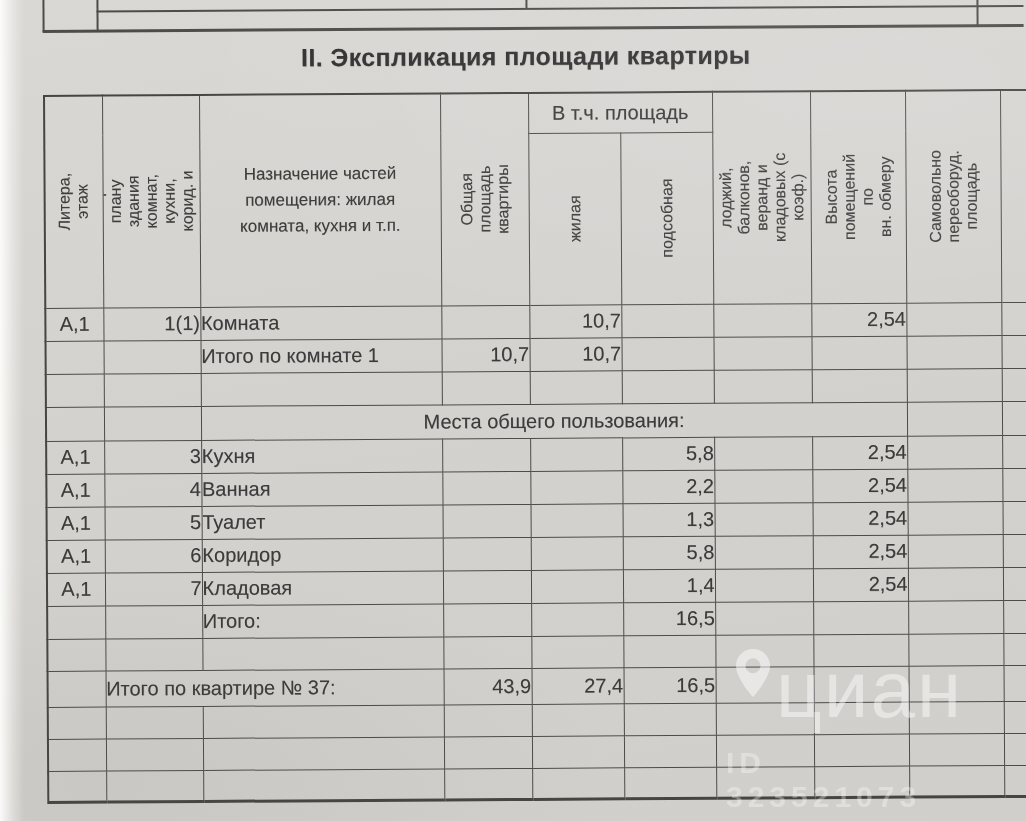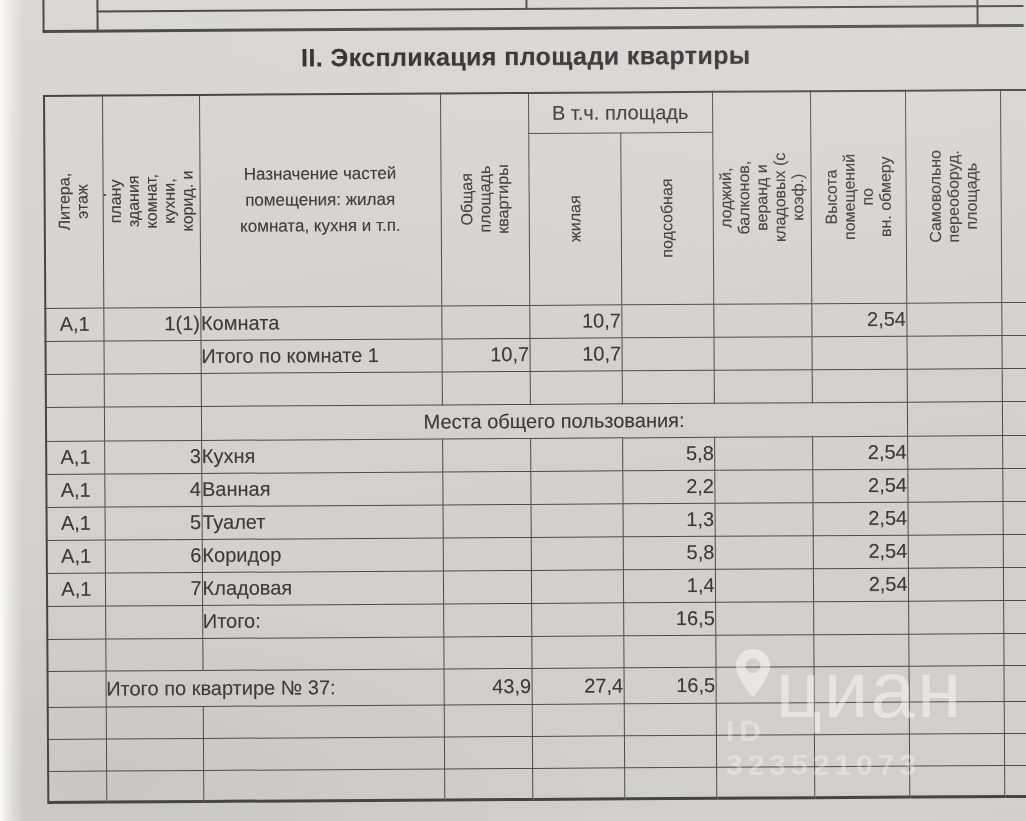--- a/index.html
+++ b/index.html
@@ -86,21 +86,21 @@
 
   
   .wm{position:absolute;left:0;top:0;pointer-events:none;z-index:6;}
   .wm-pin{position:absolute;left:736px;top:648px;opacity:0.5;}
   .wm-brand{
     position:absolute;left:776px;top:650px;
     font-size:80px;line-height:80px;font-weight:normal;
     color:rgba(255,255,255,0.45);letter-spacing:2px;
   }
   .wm-id{
-    position:absolute;left:726px;top:714px;
+    position:absolute;left:726px;top:746px;
     font-size:30px;font-weight:bold;letter-spacing:5px;
     color:rgba(255,255,255,0.33);
   }
 </style>
 </head>
 <body>
 
 <div class="paper">
   <div class="skew">
 

